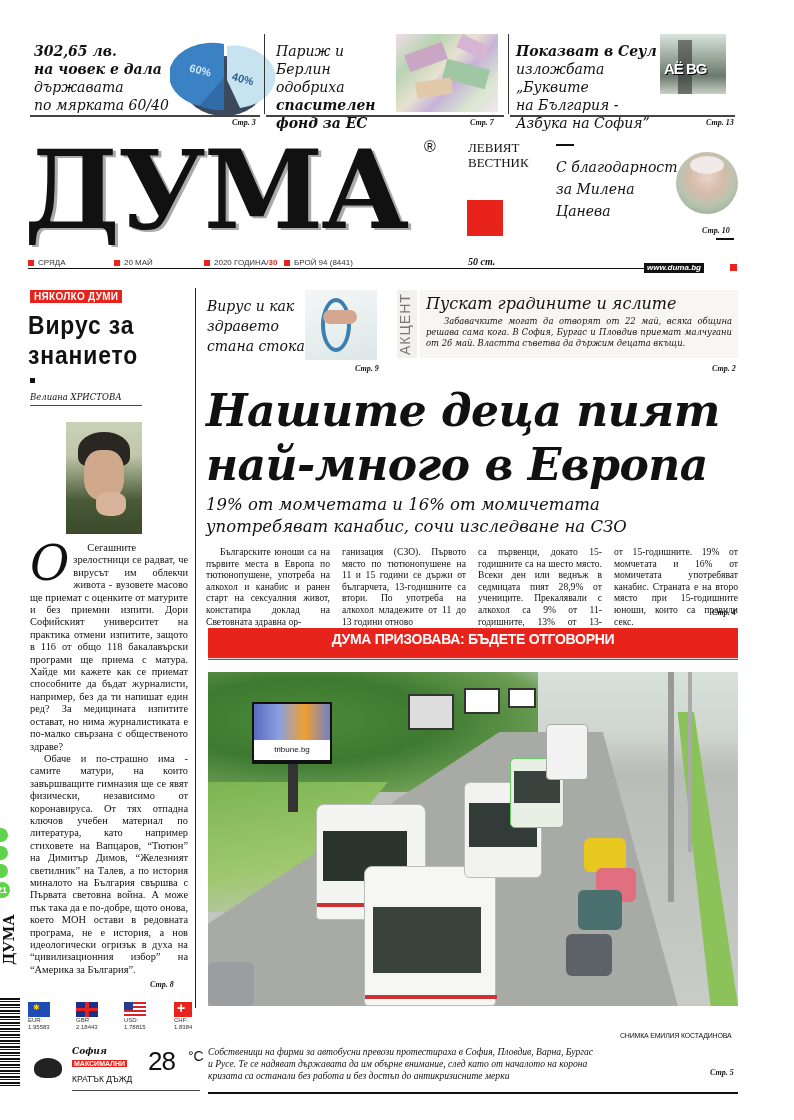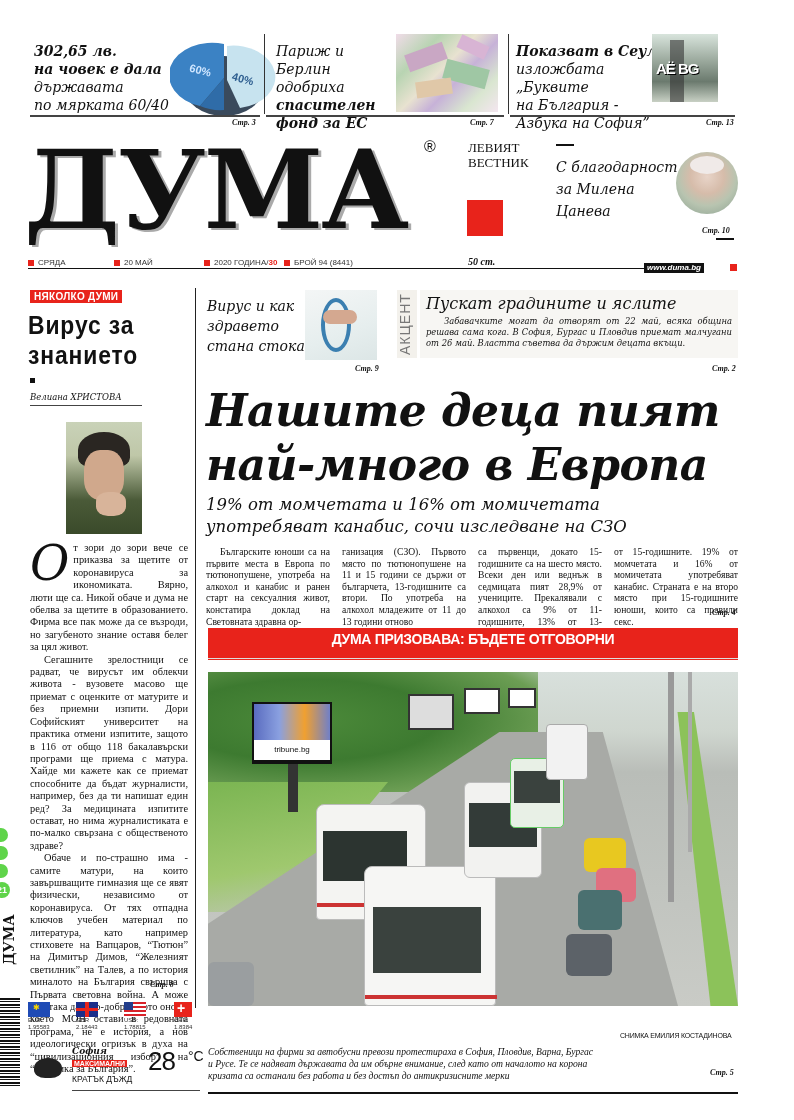--- a/index.html
+++ b/index.html
@@ -87,21 +87,21 @@
 <div class="pageref abs" style="left:470px;top:118px">Стр. 7</div>
 <div class="vline" style="left:508px;top:34px;height:80px"></div>
 
 <div class="abs" style="left:516px;top:38px;width:220px;height:80px">
   <div class="teaser-text serif-i abs" style="left:0;top:4px;width:160px">
     <div style="font-weight:bold">Показват в Сеул</div>
     <div>изложбата „Буквите</div>
     <div>на България -</div>
     <div>Азбука на София”</div>
   </div>
-  <div class="photo" style="left:136px;top:-4px;width:66px;height:68px;background:linear-gradient(180deg,#d8e4dc 0%,#9aa89c 40%,#6b7a6e 70%,#c8d0c4 100%)">
+  <div class="photo" style="left:144px;top:-4px;width:66px;height:60px;background:linear-gradient(180deg,#d8e4dc 0%,#9aa89c 40%,#6b7a6e 70%,#c8d0c4 100%)">
     <div class="abs" style="left:18px;top:6px;width:14px;height:66px;background:#333;opacity:.6"></div>
     <div class="abs" style="left:4px;top:26px;width:60px;font-family:'Liberation Sans',sans-serif;font-weight:bold;font-size:15px;color:#fff;text-shadow:1px 1px 0 #000;letter-spacing:-1px">AË BG</div>
   </div>
 </div>
 <div class="rule" style="left:510px;top:115px;width:225px;height:2px"></div>
 <div class="pageref abs" style="left:706px;top:118px">Стр. 13</div>
 
 <div class="logo abs" style="left:24px;top:136px">ДУМА</div>
 <div class="reg abs" style="left:424px;top:138px">®</div>
 <div class="slogan abs" style="left:468px;top:140px">
@@ -145,21 +145,20 @@
 <div class="serif-i abs" style="left:30px;top:392px;font-size:8.5px">Велиана ХРИСТОВА</div>
 <div class="rule" style="left:30px;top:405px;width:112px;height:1px"></div>
 <div class="photo" style="left:66px;top:422px;width:76px;height:112px;background:linear-gradient(180deg,#c9d2b8 0%,#bfc7a8 30%,#4a5a38 70%,#3a4a2a 100%)">
   <div class="abs" style="left:12px;top:10px;width:52px;height:36px;border-radius:50% 50% 30% 30%;background:#2a2622"></div>
   <div class="abs" style="left:18px;top:28px;width:40px;height:50px;border-radius:40%;background:#d0a88c"></div>
   <div class="abs" style="left:30px;top:70px;width:30px;height:24px;border-radius:40%;background:#d8b49a"></div>
 </div>
 
 <div class="body-col abs" style="left:30px;top:542px;width:158px">
   <span class="drop">О</span>
-  <p style="text-indent:0">т зори до зори вече се приказва за щетите от коронавируса за икономиката. Вярно, люти ще са. Никой обаче и дума не обелва за щетите в образованието. Фирма все пак може да се възроди, но загубеното знание оставя белег за цял живот.</p>
   <p>Сегашните зрелостници се радват, че вирусът им облекчи живота - вузовете масово ще приемат с оценките от матурите и без приемни изпити. Дори Софийският университет на практика отмени изпитите, защото в 116 от общо 118 бакалавърски програми ще приема с матура. Хайде ми кажете как се приемат способните да бъдат журналисти, например, без да ти напишат един ред? За медицината изпитите остават, но нима журналистиката е по-малко свързана с общественото здраве?</p>
   <p>Обаче и по-страшно има - самите матури, на които завършващите гимназия ще се явят физически, независимо от коронавируса. От тях отпадна ключов учебен материал по литература, като например стиховете на Вапцаров, “Тютюн” на Димитър Димов, “Железният светилник” на Талев, а по история миналото на България свършва с Първата световна война. А може пък така да е по-добре, щото онова, което МОН остави в редовната програма, не е история, а нов идеологически огризък в духа на “цивилизационния избор” на “Америка за България”.</p>
 </div>
 <div class="pageref abs" style="left:150px;top:980px">Стр. 8</div>
 
 <div class="abs" style="left:0;top:828px;width:14px;height:160px">
   <div class="abs" style="left:-6px;top:0;width:14px;height:14px;border-radius:50%;background:#5fd44a"></div>
   <div class="abs" style="left:-6px;top:18px;width:14px;height:14px;border-radius:50%;background:#5fd44a"></div>
   <div class="abs" style="left:-6px;top:36px;width:14px;height:14px;border-radius:50%;background:#5fd44a"></div>
   <div class="abs" style="left:-6px;top:54px;width:16px;height:16px;border-radius:50%;background:#5fd44a;color:#fff;font-family:'Liberation Sans',sans-serif;font-weight:bold;font-size:9px;text-align:center;line-height:16px">21</div>

